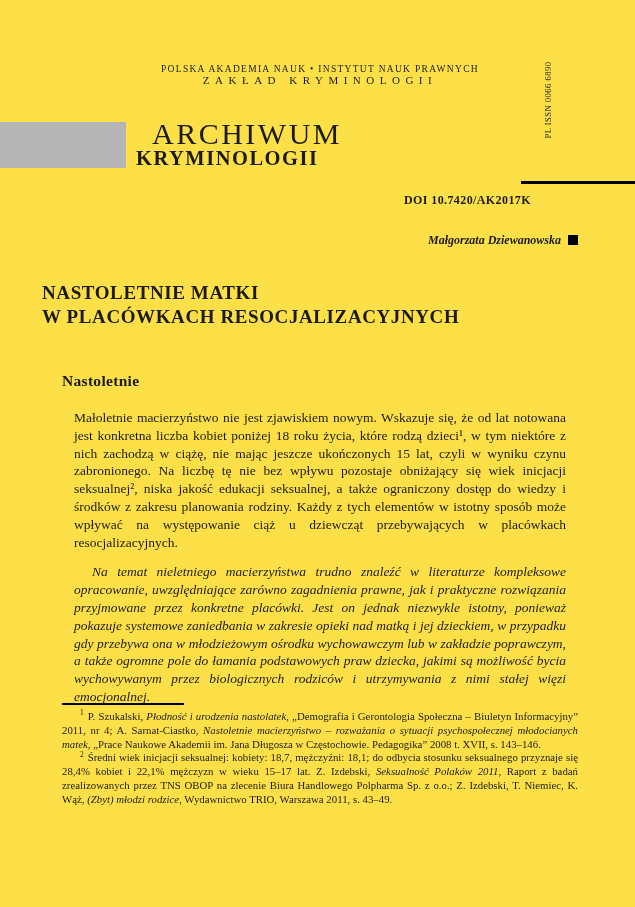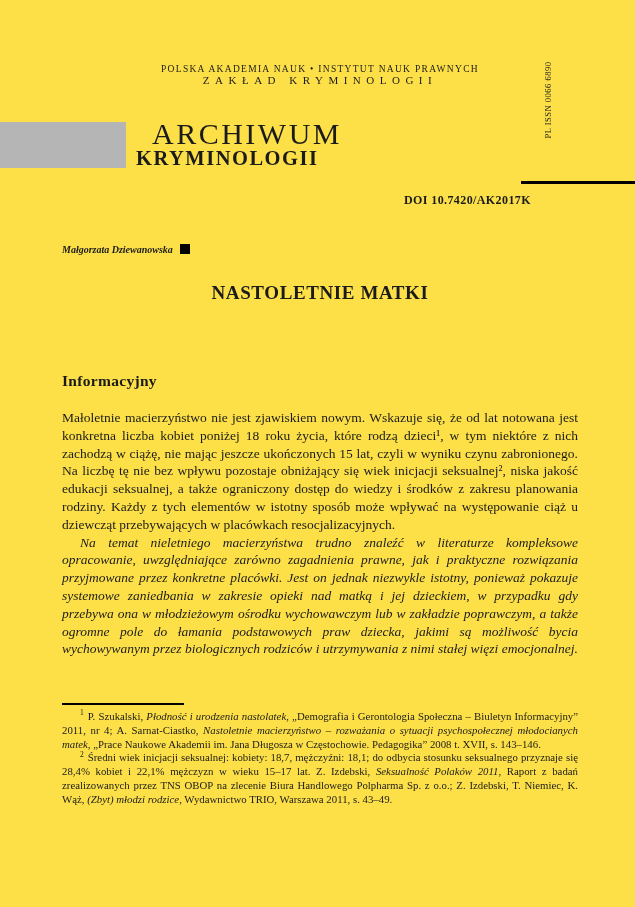--- a/index.html
+++ b/index.html
@@ -107,65 +107,64 @@
     transform: rotate(-90deg);
     transform-origin: center center;
   }
 
   
   .author-line {
     position: absolute;
     left: 62px;
     top: 233px;
     width: 516px;
-    font-size: 10px;
+    text-align: right;
+    font-size: 12px;
     font-weight: bold;
     font-style: italic;
     white-space: nowrap;
-    margin-top: 10px;
   }
   .author-marker {
     display: inline-block;
     width: 10px;
     height: 10px;
     background: #000;
     margin-left: 7px;
     font-size: 0;
     line-height: 0;
     vertical-align: baseline;
     transform: translateY(1px);
   }
 
   .article-title {
     position: absolute;
     left: 42px;
     top: 281px;
     width: 556px;
-    text-align: center;
     font-size: 19px;
     font-weight: bold;
     letter-spacing: 0.6px;
     line-height: 23.5px;
   }
 
   
   .body-col {
     position: absolute;
     left: 62px;
     top: 372px;
     width: 516px;
   }
   .section-heading {
     font-size: 15.5px;
     font-weight: bold;
     margin: 0 0 19px 0;
     letter-spacing: 0.3px;
   }
   .body-col p {
-    margin: 0;
+    margin: 12px;
     font-size: 13.5px;
     line-height: 17.8px;
     text-align: justify;
     text-justify: inter-word;
   }
   .body-col p.indent {
     text-indent: 18px;
     font-style: italic;
   }
 
@@ -221,24 +220,25 @@
   <div class="volume-rule"></div>
 
   <div class="issn-vertical">PL ISSN 0066 6890</div>
 
   <div class="author-line">
     <span>Małgorzata Dziewanowska</span><span class="author-marker"></span>
   </div>
 
   <div class="article-title">
     <div>NASTOLETNIE MATKI</div>
+    <div>W PLACÓWKACH RESOCJALIZACYJNYCH</div>
   </div>
 
   <div class="body-col">
-    <h2 class="section-heading">Informacyjny</h2>
+    <h2 class="section-heading">Nastoletnie</h2>
     <p>Małoletnie macierzyństwo nie jest zjawiskiem nowym. Wskazuje się, że od lat notowana jest konkretna liczba kobiet poniżej 18 roku życia, które rodzą dzieci¹, w tym niektóre z nich zachodzą w ciążę, nie mając jeszcze ukończonych 15 lat, czyli w wyniku czynu zabronionego. Na liczbę tę nie bez wpływu pozostaje obniżający się wiek inicjacji seksualnej², niska jakość edukacji seksualnej, a także ograniczony dostęp do wiedzy i środków z zakresu planowania rodziny. Każdy z tych elementów w istotny sposób może wpływać na występowanie ciąż u dziewcząt przebywających w placówkach resocjalizacyjnych.</p>
     <p class="indent">Na temat nieletniego macierzyństwa trudno znaleźć w literaturze kompleksowe opracowanie, uwzględniające zarówno zagadnienia prawne, jak i praktyczne rozwiązania przyjmowane przez konkretne placówki. Jest on jednak niezwykle istotny, ponieważ pokazuje systemowe zaniedbania w zakresie opieki nad matką i jej dzieckiem, w przypadku gdy przebywa ona w młodzieżowym ośrodku wychowawczym lub w zakładzie poprawczym, a także ogromne pole do łamania podstawowych praw dziecka, jakimi są możliwość bycia wychowywanym przez biologicznych rodziców i utrzymywania z nimi stałej więzi emocjonalnej.</p>
   </div>
 
   <div class="footnote-rule"></div>
   <div class="footnotes">
     <p class="footnote"><sup>1</sup><span><span>P. Szukalski, </span><i>Płodność i urodzenia nastolatek</i><span>, „Demografia i Gerontologia Społeczna – Biuletyn Informacyjny” 2011, nr 4; A. Sarnat-Ciastko, </span><i>Nastoletnie macierzyństwo – rozważania o sytuacji psychospołecznej młodocianych matek</i><span>, „Prace Naukowe Akademii im. Jana Długosza w Częstochowie. Pedagogika” 2008 t. XVII, s. 143–146.</span></span></p>
     <p class="footnote"><sup>2</sup><span><span>Średni wiek inicjacji seksualnej: kobiety: 18,7, mężczyźni: 18,1; do odbycia stosunku seksualnego przyznaje się 28,4% kobiet i 22,1% mężczyzn w wieku 15–17 lat. Z. Izdebski, </span><i>Seksualność Polaków 2011</i><span>, Raport z badań zrealizowanych przez TNS OBOP na zlecenie Biura Handlowego Polpharma Sp. z o.o.; Z. Izdebski, T. Niemiec, K. Wąż, </span><i>(Zbyt) młodzi rodzice</i><span>, Wydawnictwo TRIO, Warszawa 2011, s. 43–49.</span></span></p>
   </div>
 

